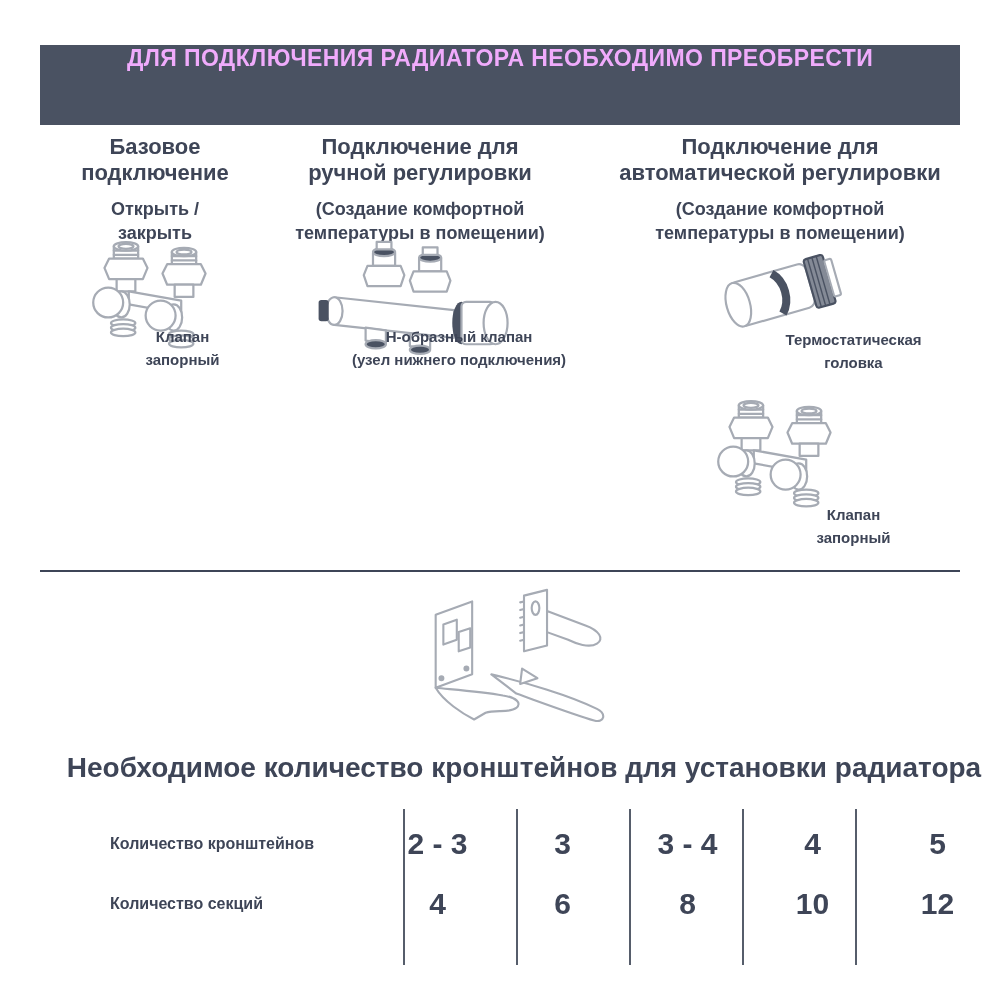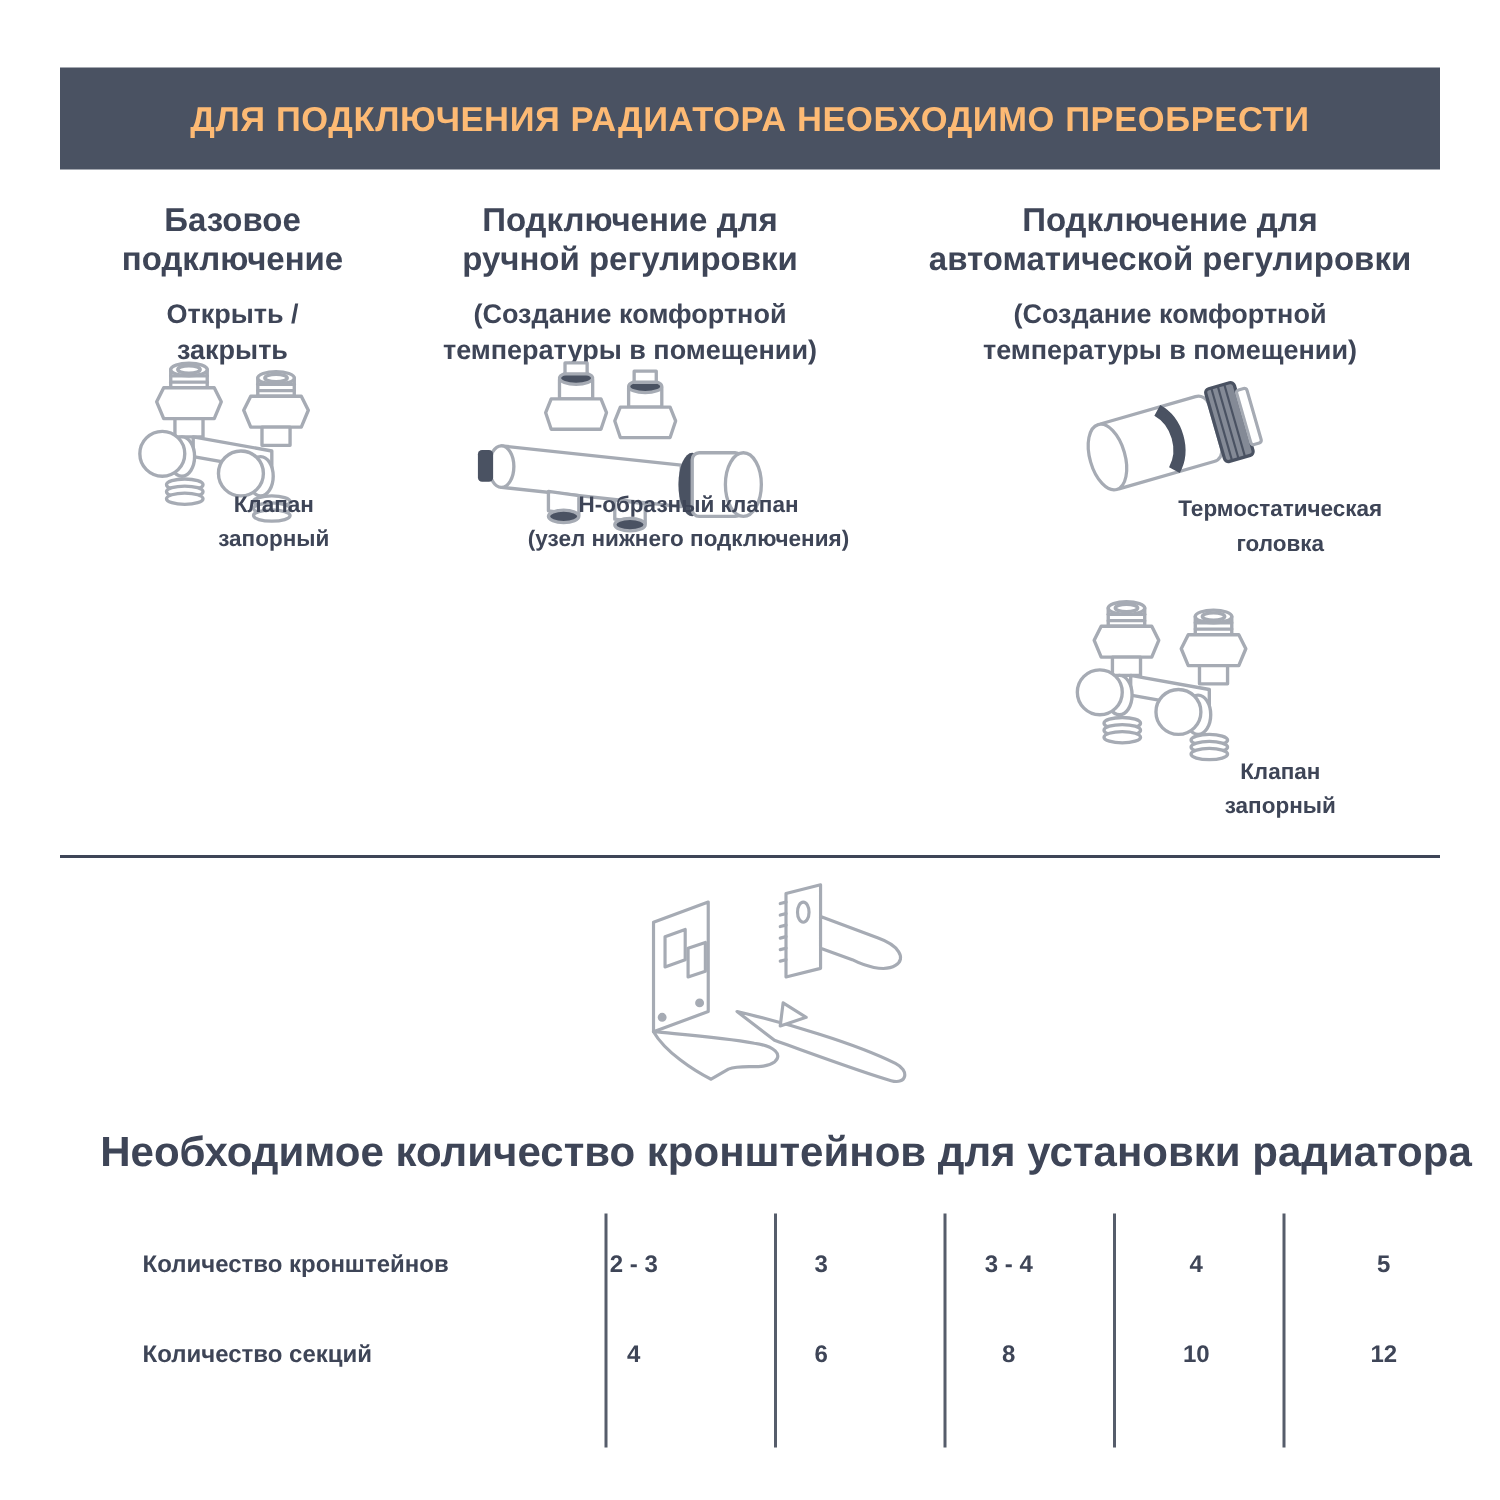--- a/index.html
+++ b/index.html
@@ -3,23 +3,23 @@
 <meta charset="utf-8">
 <style>
   * { margin:0; padding:0; box-sizing:border-box; }
   body { background:#ffffff; }
   .page {
     position:relative; width:1000px; height:1000px; background:#ffffff;
     font-family:"Liberation Sans", sans-serif; color:#3e4557; font-weight:bold;
     overflow:hidden;
   }
   .banner {
-    position:absolute; left:40px; top:45px; width:920px; height:68px;
-    background:#4a5262; color:#fdba74;
-    display:flex; align-items:center; justify-content:center;
+    position:absolute; left:40px; top:45px; width:920px; height:80px;
+    background:#4a5262; color:#f0abfc;
+    display:flex; justify-content:center;
     font-size:23px; letter-spacing:0.4px; text-align:center;
   }
   .col { position:absolute; top:134px; text-align:center; }
   .col-1 { left:40px;  width:230px; }
   .col-2 { left:270px; width:300px; }
   .col-3 { left:590px; width:380px; }
   .col-title { font-size:22px; line-height:1.18; white-space:pre-line; }
   .col-sub   { margin-top:11px; font-size:18px; line-height:1.35; white-space:pre-line; }
   .item { position:absolute; left:0; width:100%; }
   .item-icon { display:block; margin:0 auto; }
@@ -39,24 +39,24 @@
     text-align:center; font-size:28px;padding-left:48px;
   }
   .table {
     position:absolute; left:40px; top:809px; width:928px; height:156px;
   }
   .v-line {
     position:absolute; top:0; width:2px; height:156px; background:#565d6b;
   }
   .vl-0 { left:363px; } .vl-1 { left:476px; } .vl-2 { left:589px; }
   .vl-3 { left:702px; } .vl-4 { left:815px; }
-  .t-row { position:absolute; left:0; width:100%; height:62px; display:flex; align-items:center;gap:34px; }
+  .t-row { position:absolute; left:15px; width:100%; height:62px; display:flex; align-items:center;gap:34px; }
   .t-row-0 { top:4px; } .t-row-1 { top:64px; }
   .t-label { width:363px; padding-left:55px; font-size:16px; }
-  .t-val { width:113px; text-align:center; font-size:16px; }
+  .t-val { width:113px; text-align:center; font-size:30px; }
   svg { display:inline-block; vertical-align:top; }
 </style>
 </head>
 <body>
 
 <div class="page">
 
   <div class="banner">
     <span>ДЛЯ ПОДКЛЮЧЕНИЯ РАДИАТОРА НЕОБХОДИМО ПРЕОБРЕСТИ</span>
   </div>

